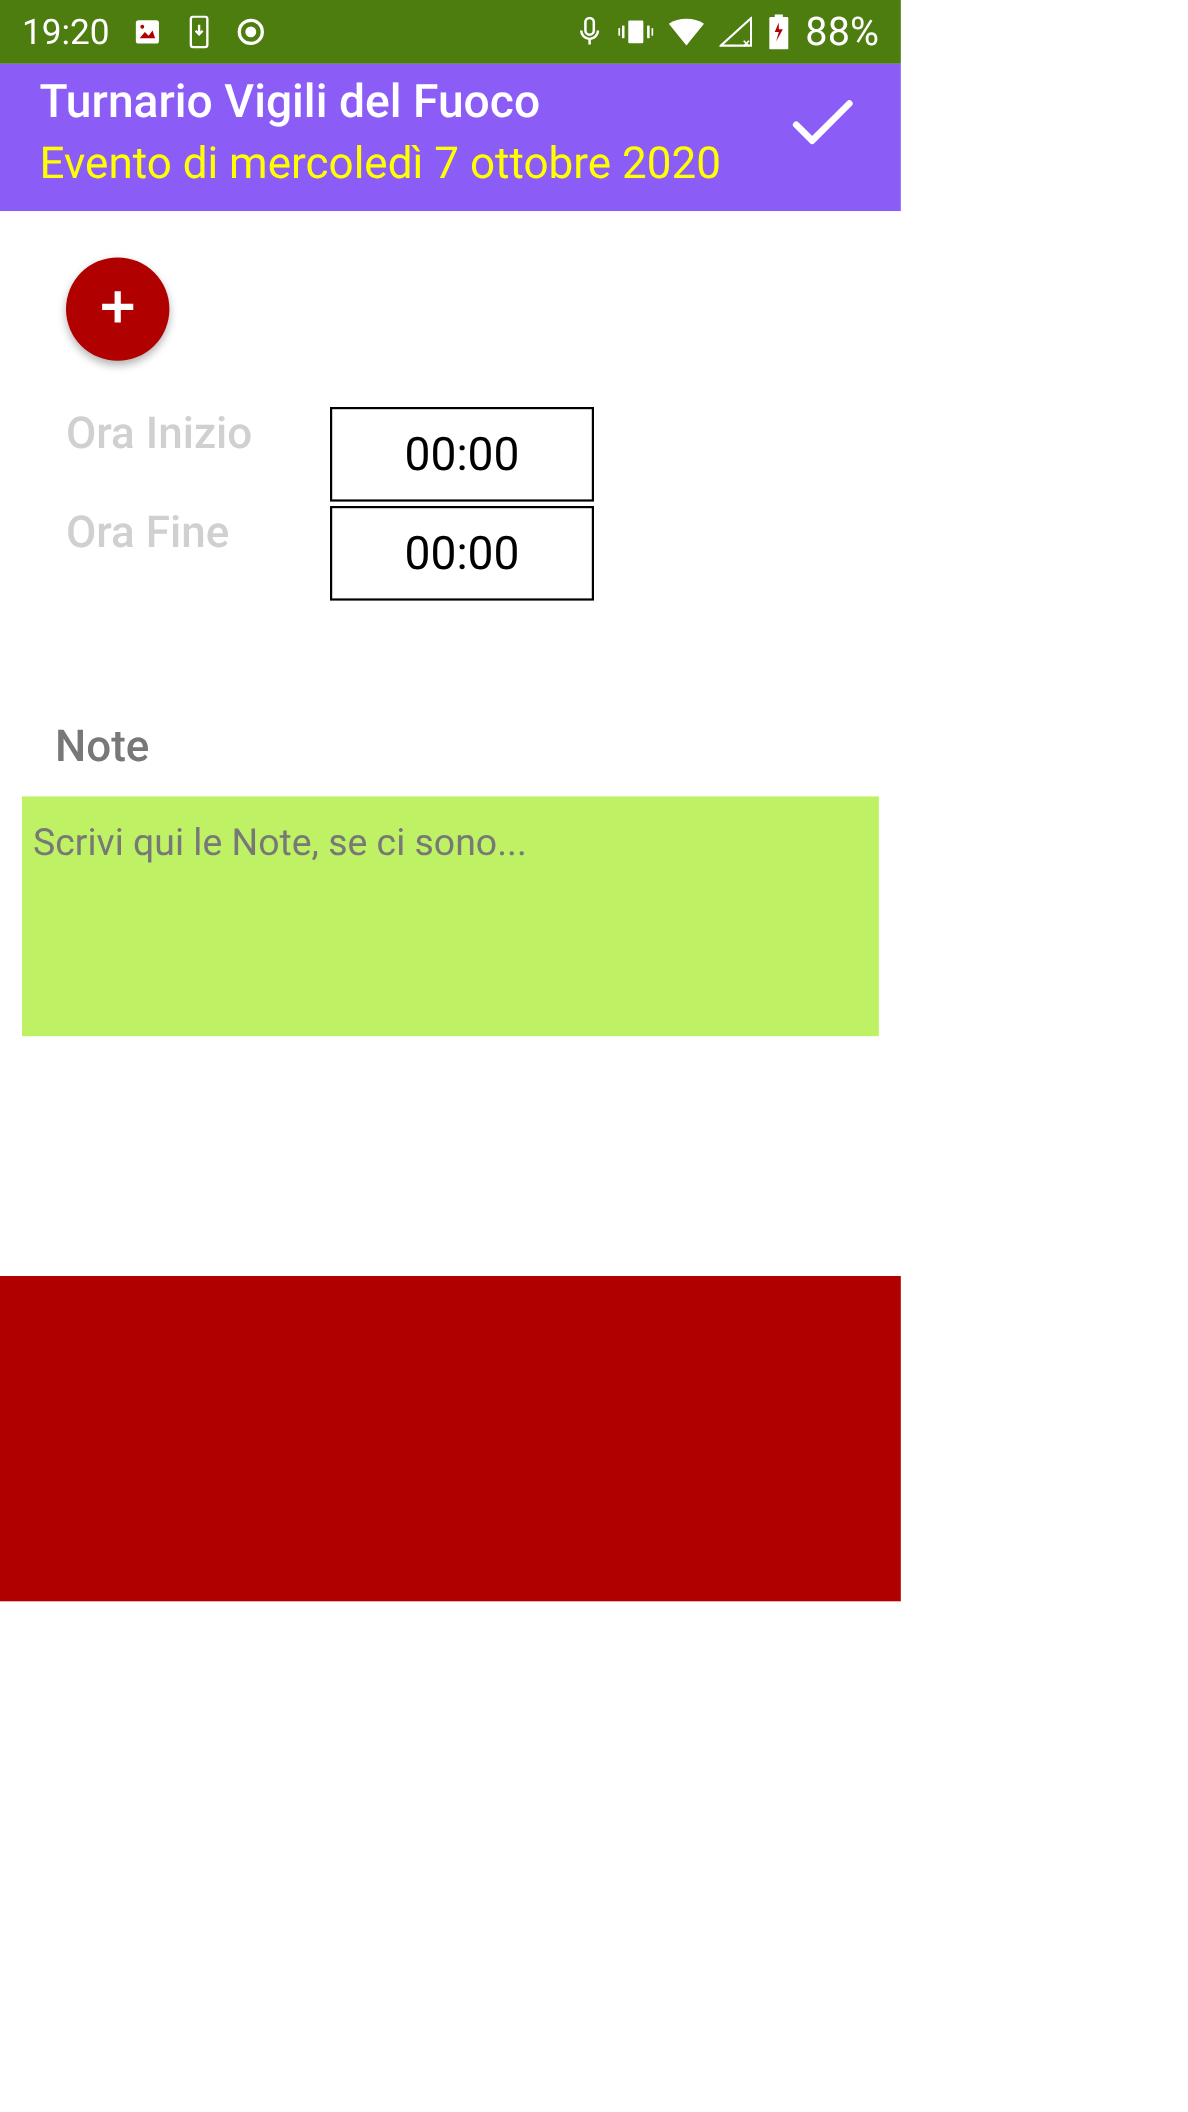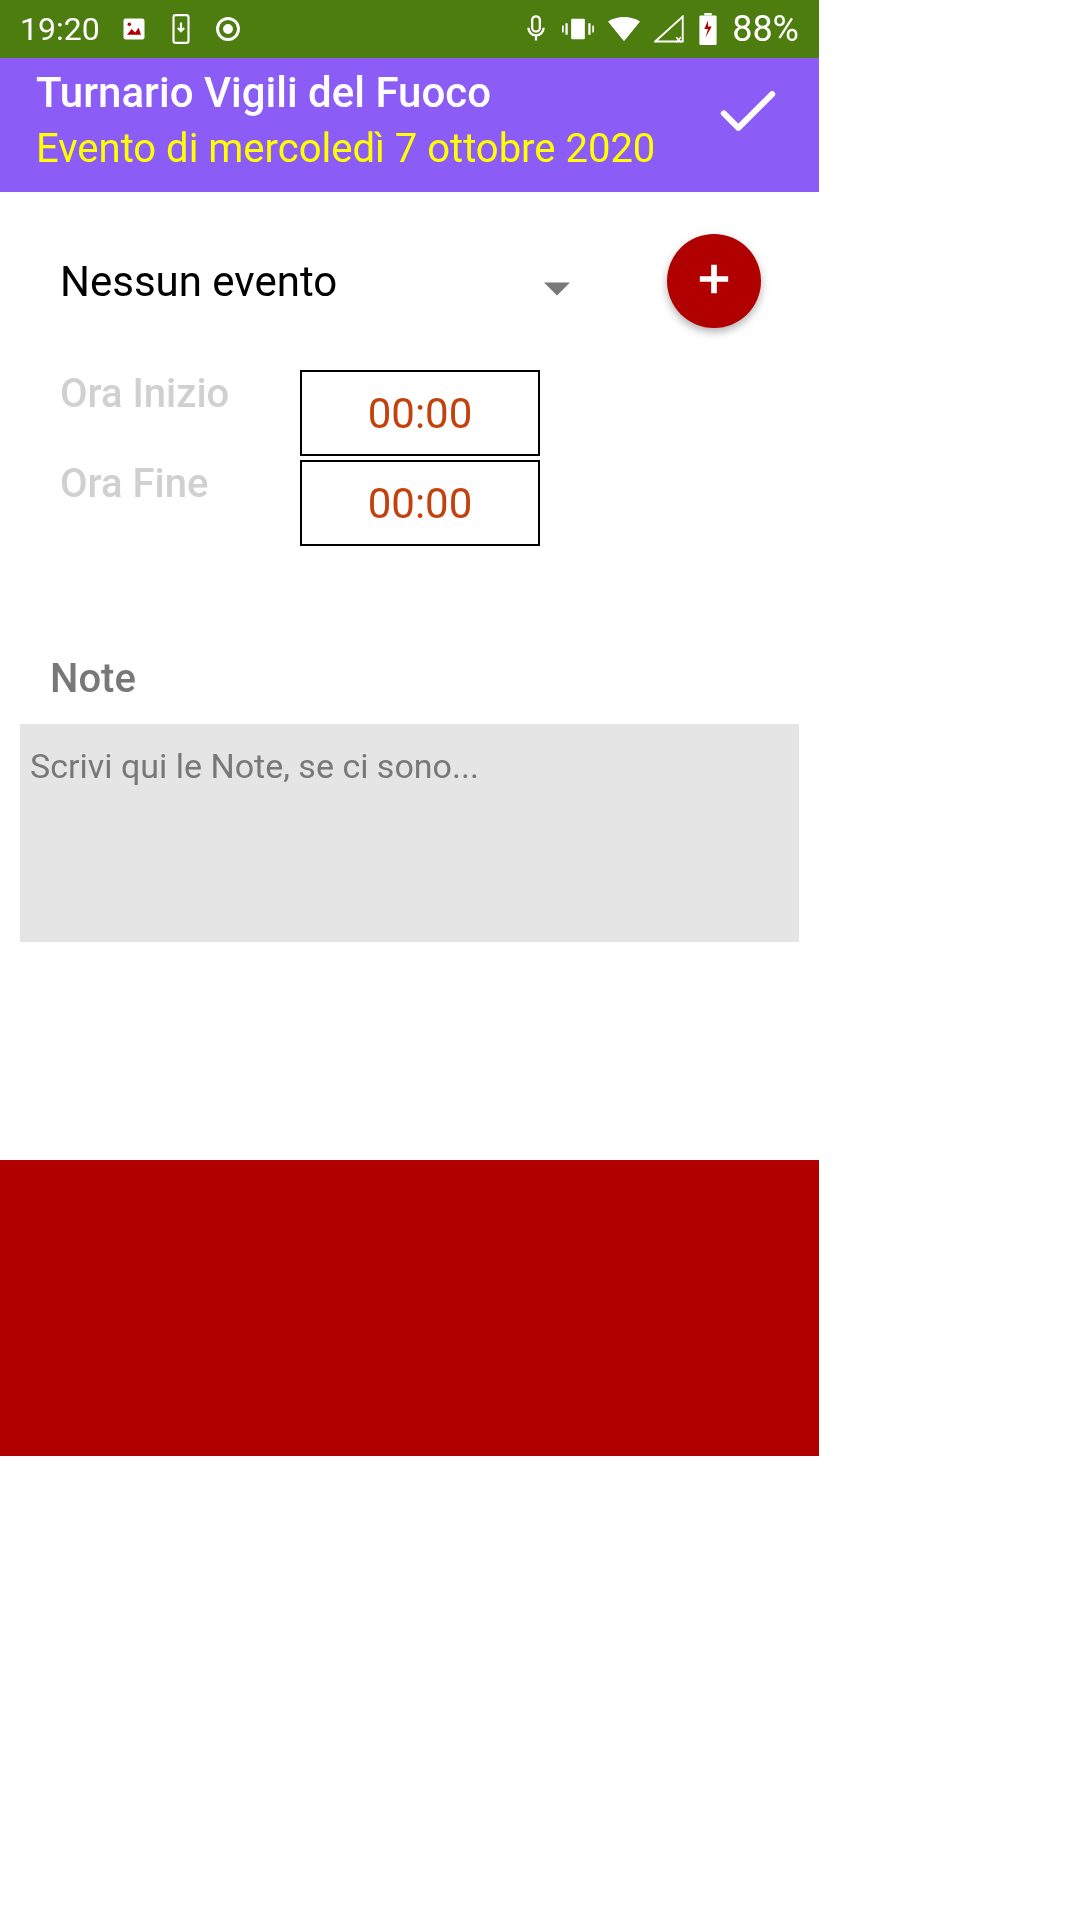--- a/index.html
+++ b/index.html
@@ -124,32 +124,32 @@
       width: 240px;
     }
     .time-box {
       width: 240px;
       height: 86px;
       border: 2px solid #000000;
       display: flex;
       align-items: center;
       justify-content: center;
       font-size: 42px;
-      color: #c2410c;
+      color: #000000;
       font-weight: 400;
     }
     .note-label {
       font-size: 40px;
       font-weight: 500;
       color: #787878;
       margin-bottom: 22px;
       margin-left: -10px;
     }
     .note-box {
-      background: #e5e5e5;
+      background: #bef264;
       height: 218px;
       margin-left: -40px;
       margin-right: -2px;
       padding: 22px 10px;
     }
     .note-placeholder {
       font-size: 34px;
       color: #787878;
       font-weight: 400;
     }
@@ -241,28 +241,20 @@
   </div>
   <span class="check-icon">
     <svg width="58" height="46" viewBox="0 0 48 36" fill="none" stroke="#fff" stroke-width="5" stroke-linecap="round" stroke-linejoin="round">
         <path d="M4 20 L16 32 L44 4"></path>
       </svg>
   </span>
 </div>
 
 <div class="content">
   <div class="event-row">
-    <div class="event-dropdown">
-      <span>Nessun evento</span>
-      <span class="dropdown-arrow">
-        <svg width="26" height="14" viewBox="0 0 20 10" fill="#787878">
-            <path d="M0 0 L20 0 L10 10 Z"></path>
-          </svg>
-      </span>
-    </div>
     <div class="fab">
       <span>
         <svg width="34" height="34" viewBox="0 0 24 24" fill="#fff">
             <path d="M10 2 L14 2 L14 10 L22 10 L22 14 L14 14 L14 22 L10 22 L10 14 L2 14 L2 10 L10 10 Z"></path>
           </svg>
       </span>
     </div>
   </div>
 
   <div class="time-section">

